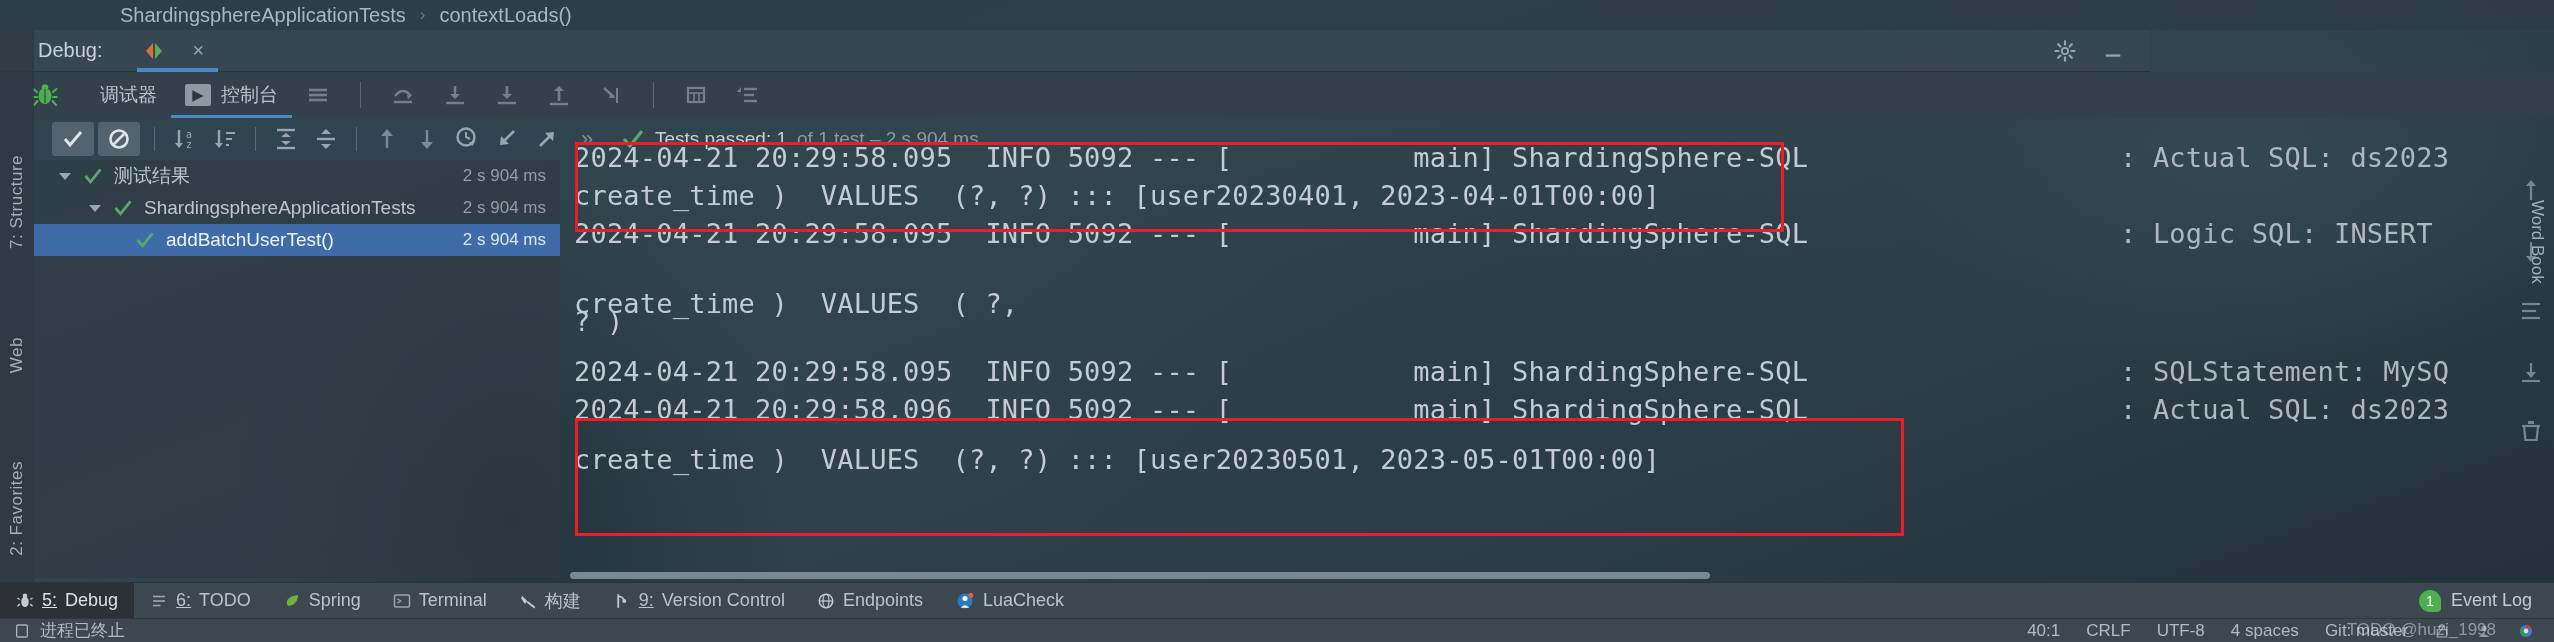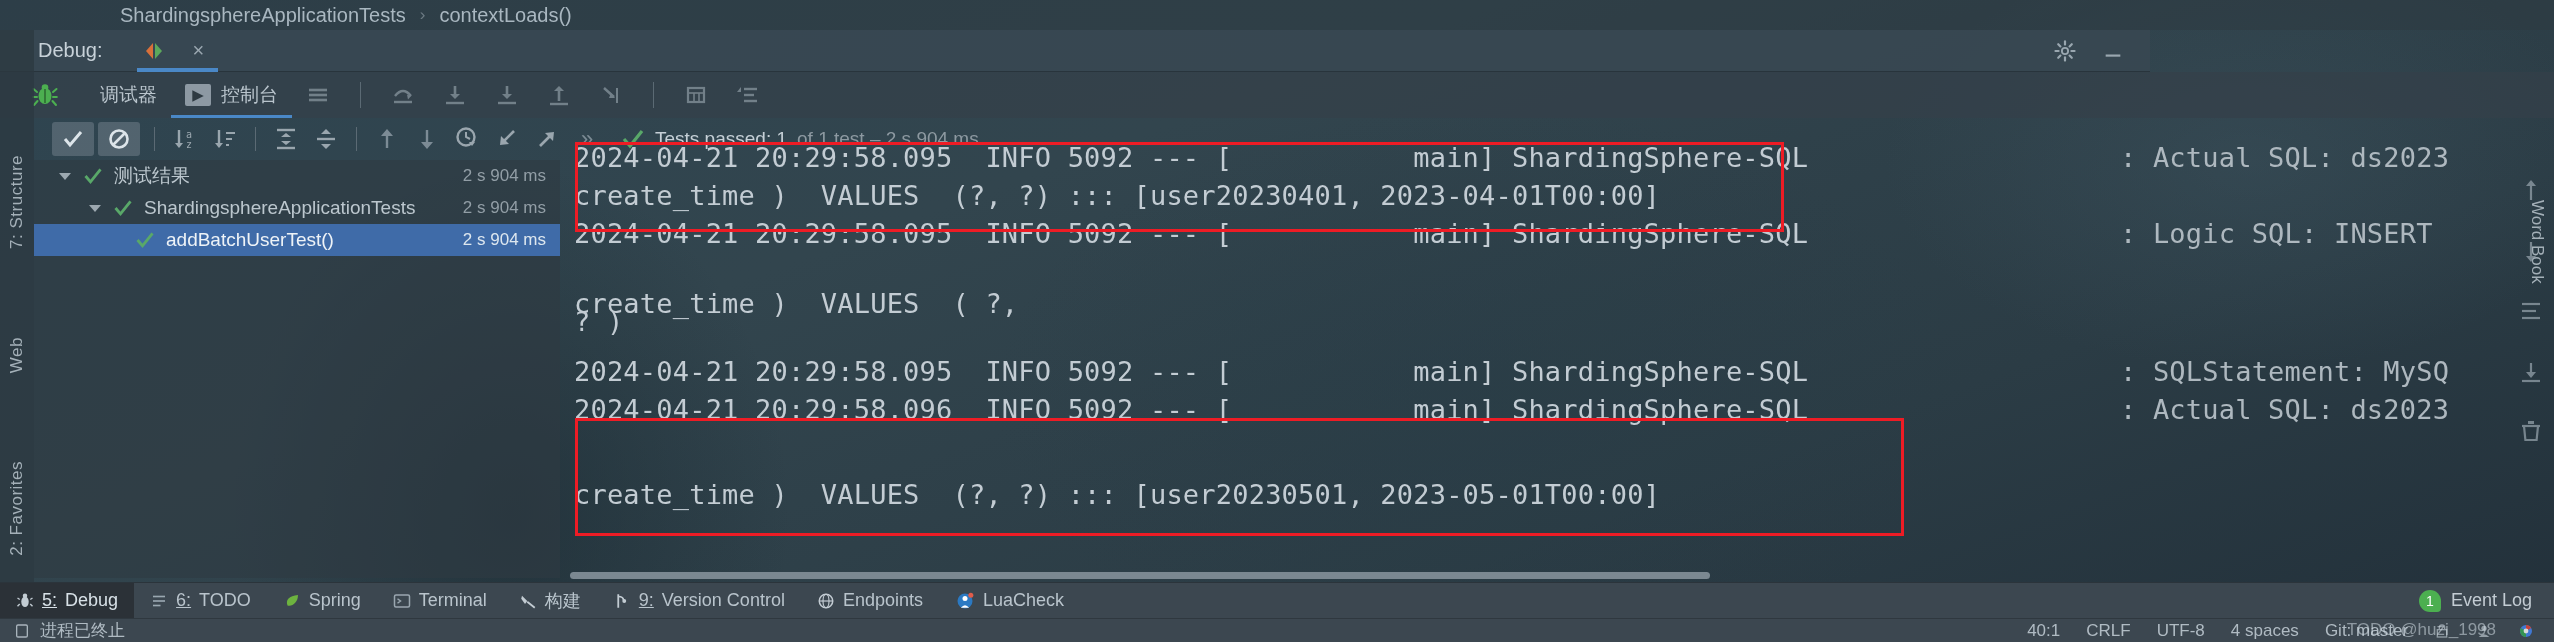--- a/index.html
+++ b/index.html
@@ -493,21 +493,21 @@
 
     <div class="cline" style="top:126px;margin-top:20px;">create_time )  VALUES  ( ?,</div>
     <div class="cline" style="top:164px;">? )</div>
 
     <div class="cline" style="top:214px;">2024-04-21 20:29:58.095  INFO 5092 --- [           main] ShardingSphere-SQL</div>
     <div class="cline" style="top:214px;left:1560px;color:#aeb8bf;">: SQLStatement: MySQ</div>
 
     <div class="cline" style="top:252px;">2024-04-21 20:29:58.096  INFO 5092 --- [           main] ShardingSphere-SQL</div>
     <div class="cline" style="top:252px;left:1560px;color:#aeb8bf;">: Actual SQL: ds2023</div>
 
-    <div class="cline" style="top:302px;margin-top:35px;">create_time )  VALUES  (?, ?) ::: [user20230501, 2023-05-01T00:00]</div>
+    <div class="cline" style="top:302px;">create_time )  VALUES  (?, ?) ::: [user20230501, 2023-05-01T00:00]</div>
   </div>
 
   <div class="redbox" style="left:575px; top:142px; width:1209px; height:90px;"></div>
   <div class="redbox" style="left:575px; top:418px; width:1329px; height:118px;"></div>
 
   <div id="console-gutter">
     <svg class="gicon" width="26" height="26" viewBox="0 0 26 26">
       <line x1="13" y1="22" x2="13" y2="5" stroke="#9aa7b0" stroke-width="2.2"></line>
         <path d="M13 2 l-5 6 h10 Z" fill="#9aa7b0"></path>
     </svg>

